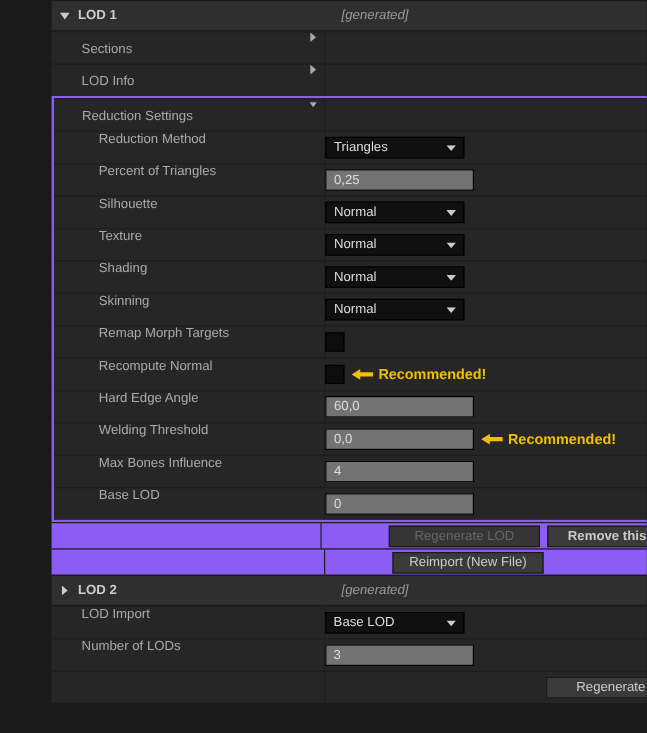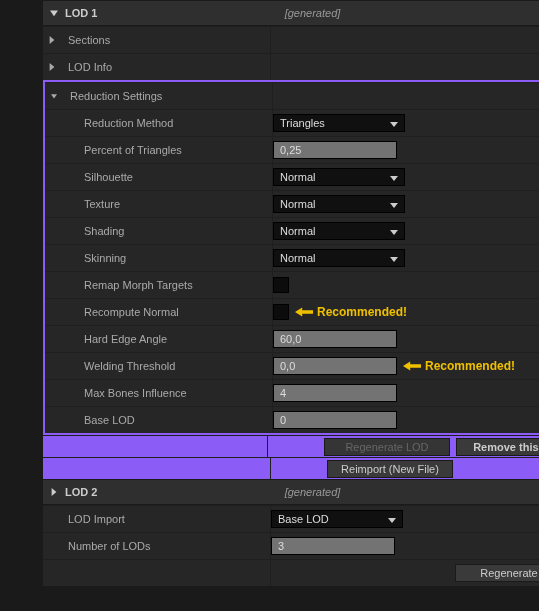--- a/index.html
+++ b/index.html
@@ -72,21 +72,21 @@
     width: 19px;
     border-left: 1px solid #1f1f1f;
     height: 100%;
   }
   .dropdown {
     display: flex;
     align-items: center;
     background: #101010;
     border: 1px solid #000;
     height: 18px;
-    width: 132px;
+    width: 116px;
     padding: 0 6px;
     color: #ddd;
     justify-content: space-between;
   }
   .dropdown .dd-arrow svg { width: 8px; height: 5px; fill: #ccc; }
   .num-input {
     background: #737373;
     border: 1px solid #000;
     height: 18px;
     width: 124px;
@@ -121,23 +121,24 @@
     font-size: 12px;
     display: flex;
     align-items: center;
     gap: 4px;
     margin-left: 6px;
   }
   .annot svg { width: 18px; height: 10px; fill: #f0c000; }
   .row .label-area {
     width: 228px;
     display: flex;
-    align-items: center;
+    align-items: flex-end;
     border-right: 1px solid #1f1f1f;
     height: 100%;
+    flex-direction: column;
   }
   .button-group-row {
     background: #8b5cf6;
     height: 22px;
     display: flex;
     border-top: 1px solid #1f1f1f;
     gap: 24px;
   }
   .button-group-row .label-area {
     width: 228px;

